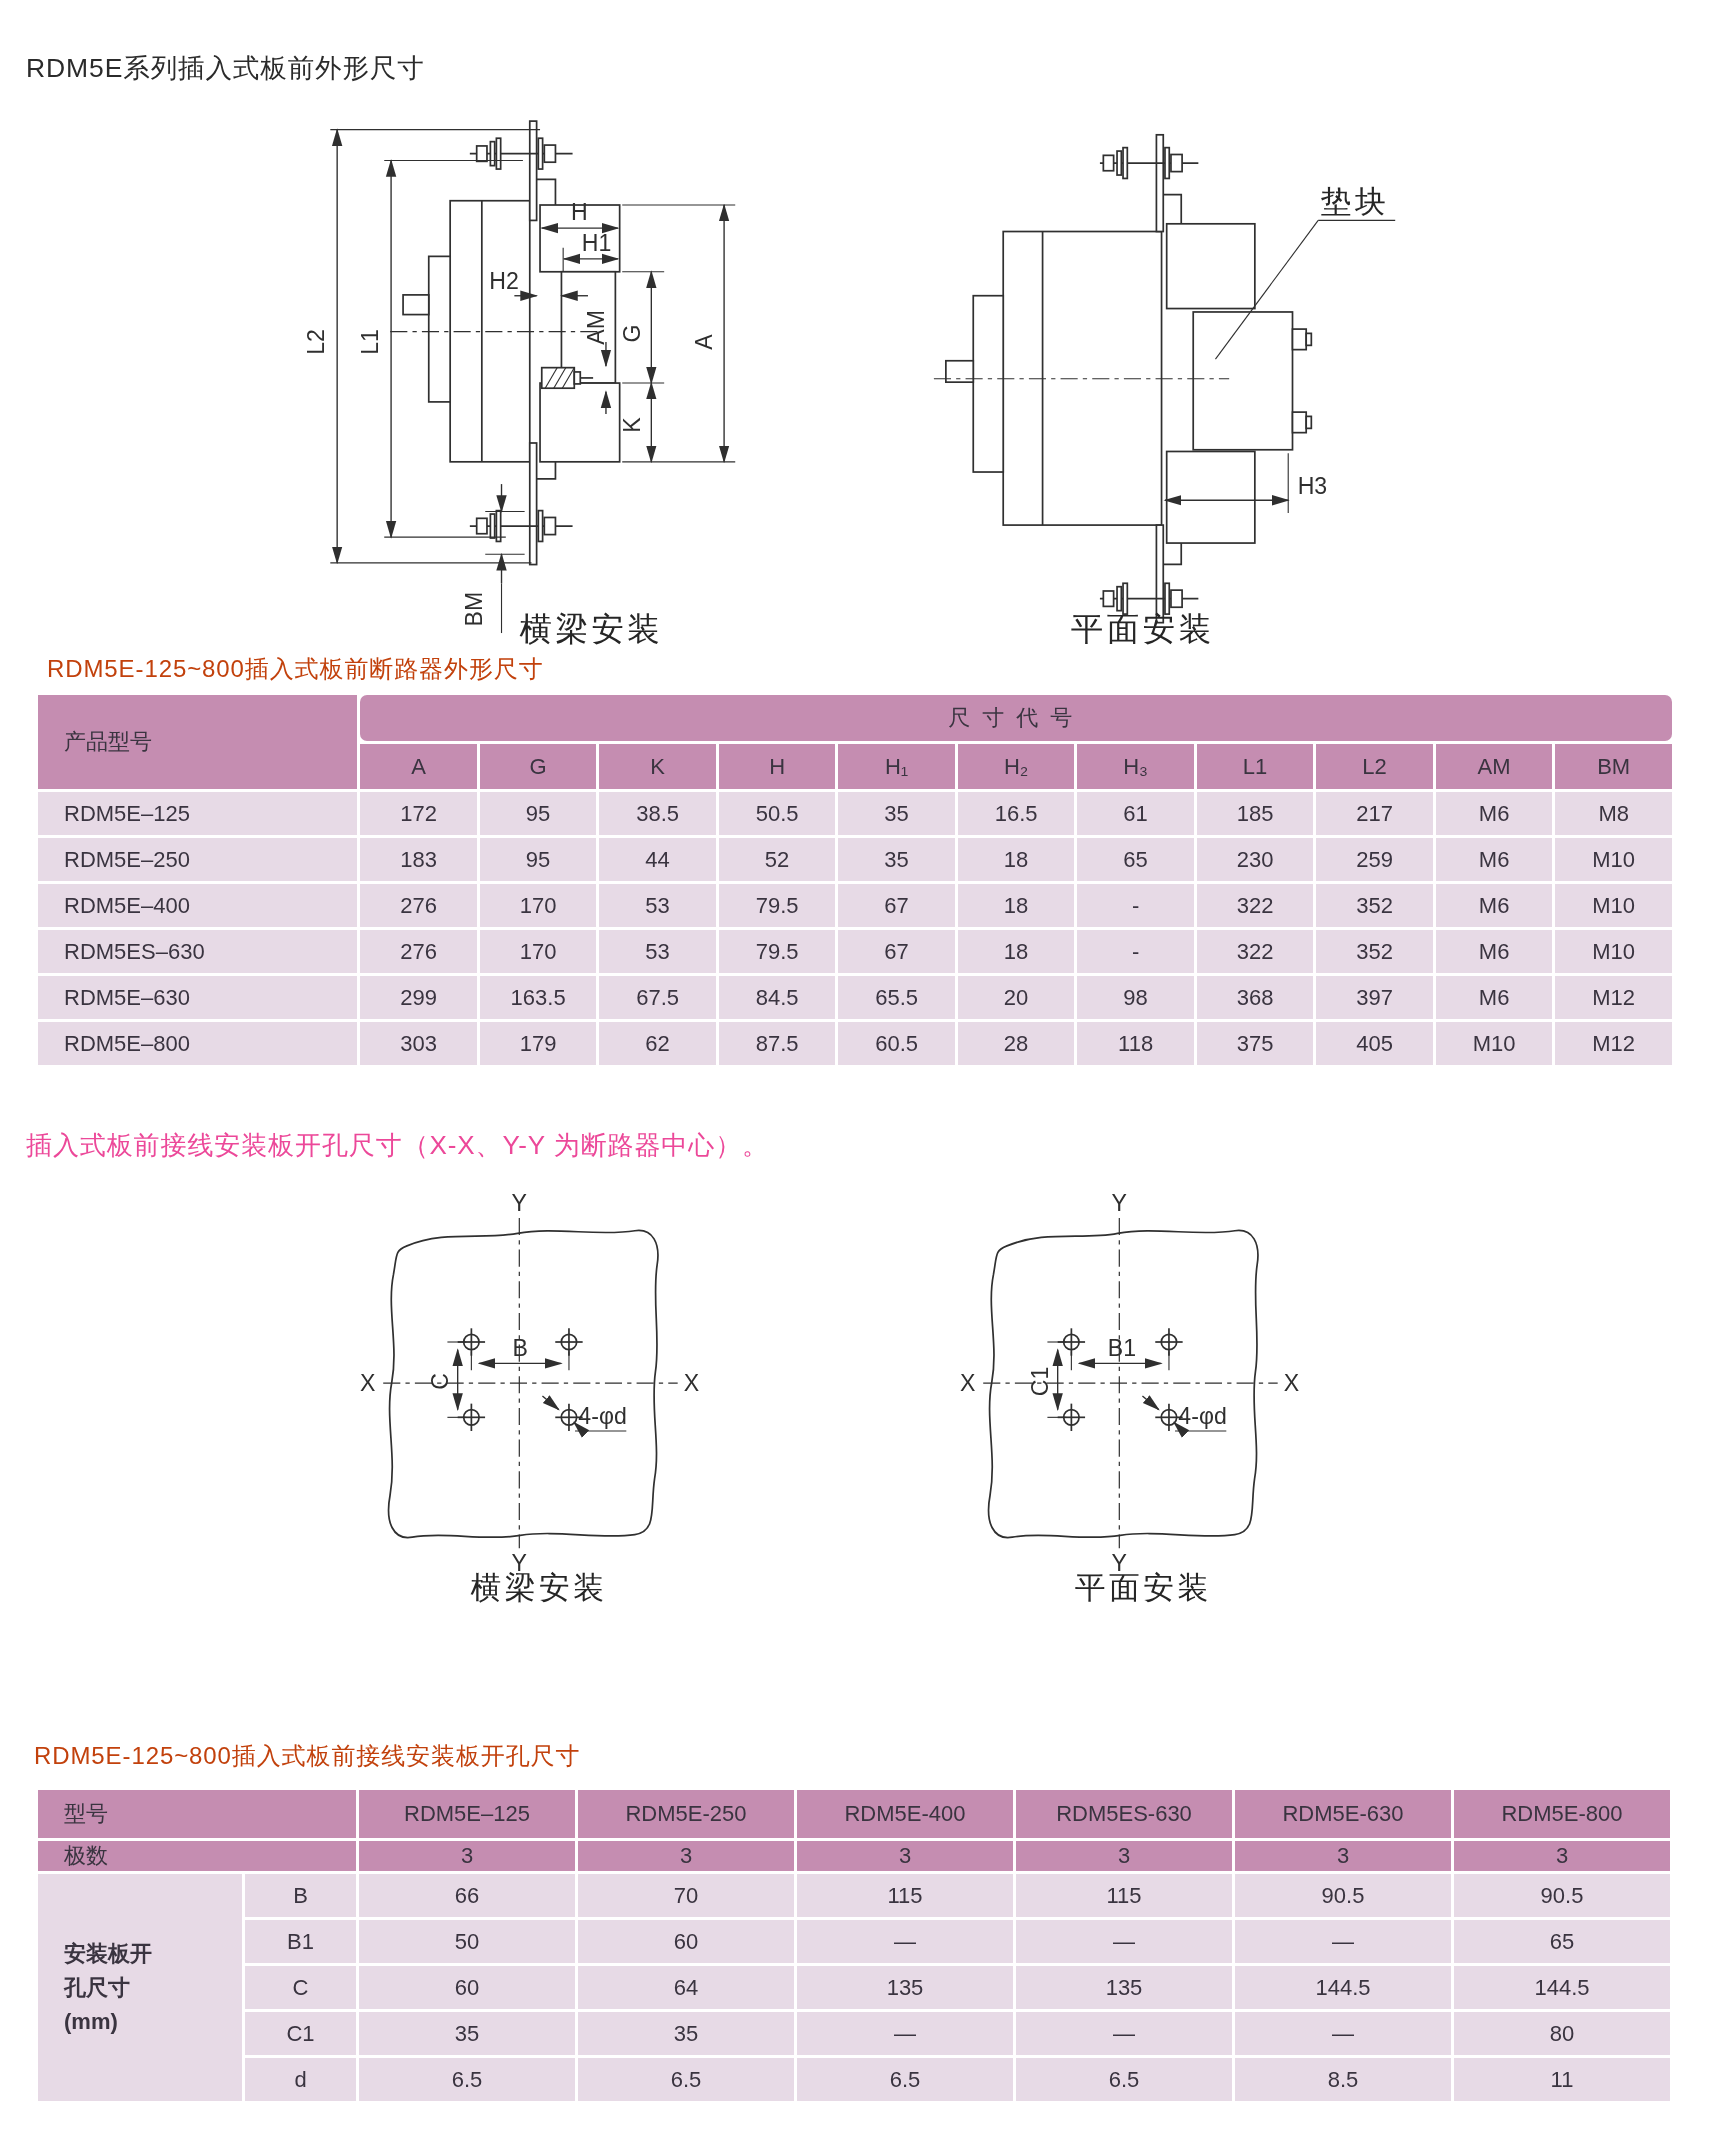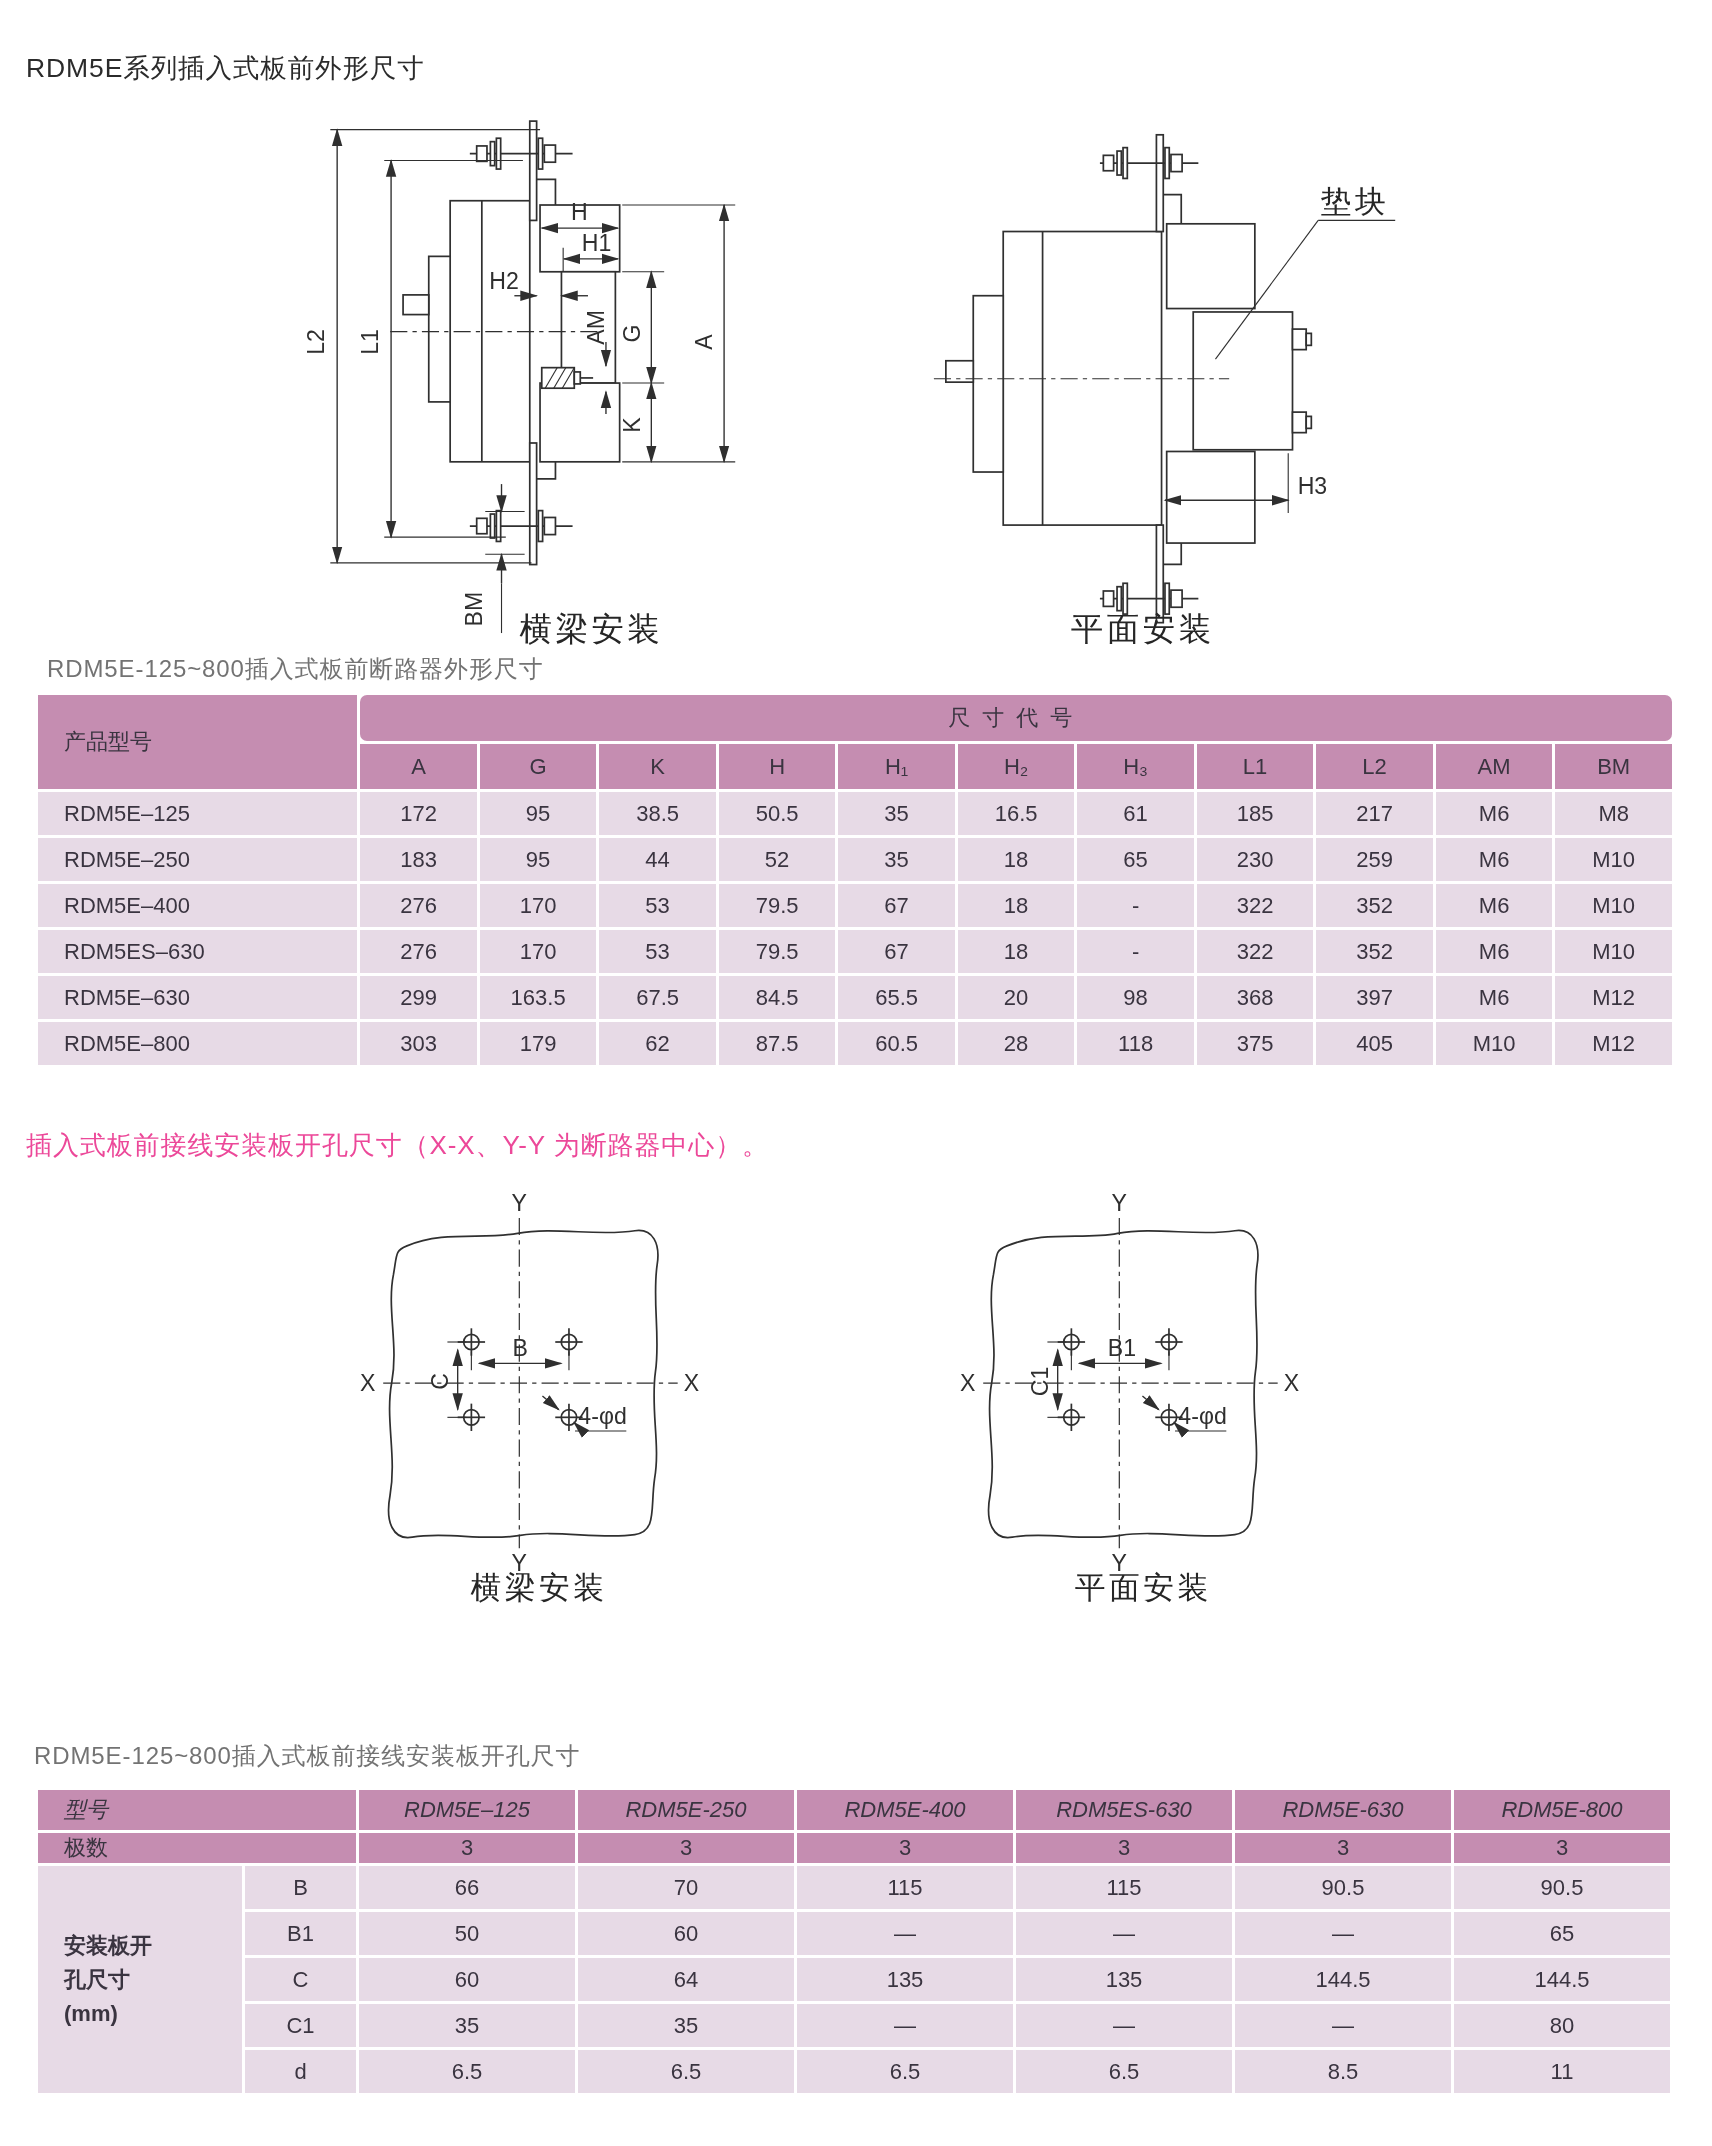--- a/index.html
+++ b/index.html
@@ -5,32 +5,32 @@
   html,body{margin:0;padding:0;}
   body{
     position:relative;
     width:1712px;height:2146px;
     background:#ffffff;
     font-family:"Liberation Sans","DejaVu Sans",sans-serif;
     color:#332f36;
   }
   .abs{position:absolute;}
   .sec-title{font-size:26.5px;letter-spacing:0.9px;color:#2b2b2b;white-space:nowrap;}
-  .sub-title{font-size:24px;letter-spacing:0.9px;color:#737373;white-space:nowrap;}
+  .sub-title{font-size:24px;letter-spacing:0.9px;color:#c2410c;white-space:nowrap;}
   .note-text{font-size:26px;letter-spacing:0.9px;color:#ec4899;white-space:nowrap;}
 
   table{border-collapse:separate;border-spacing:3.4px;table-layout:fixed;}
   td{font-size:22px;color:#3a3440;text-align:center;vertical-align:middle;overflow:hidden;padding:0;}
   .dk{background:#c58db1;}
   .lt{background:#e7dae6;}
   .left-pad{text-align:left;padding-left:26px;}
   .hh1{height:46px;}
   .hh2{height:45px;}
   .dr{height:43px;}
-  .t2h1{height:40px;font-style:italic;}
+  .t2h1{height:48px;}
   .t2h2{height:29px;margin-left:40px;}
   .group-head{letter-spacing:12px;border-radius:7px;}
   .label-wrap{width:101px;line-height:34px;text-align:left;font-weight:bold;}
 
   svg{overflow:visible;}
   .ln{stroke:#303030;stroke-width:2;fill:none;}
   .fw{stroke:#303030;stroke-width:2;fill:#ffffff;}
   .dim{stroke:#2f2f2f;stroke-width:1.6;fill:none;}
   .thin{stroke:#2f2f2f;stroke-width:1.3;fill:none;}
   .cl{stroke:#2f2f2f;stroke-width:1.4;fill:none;stroke-dasharray:20 6 5 6;}

